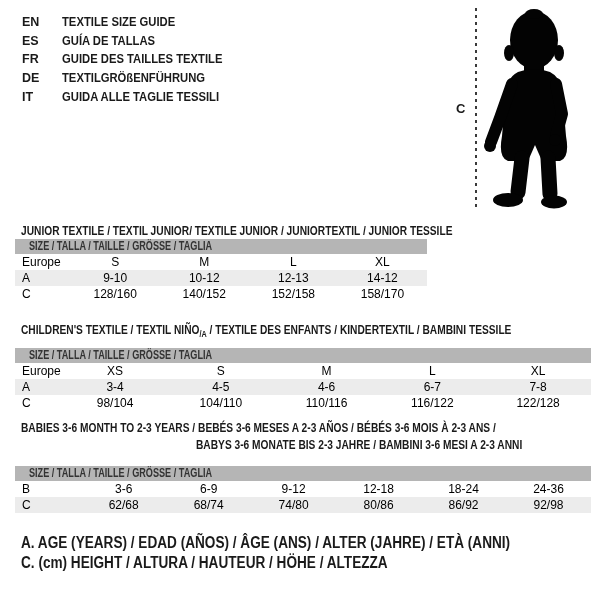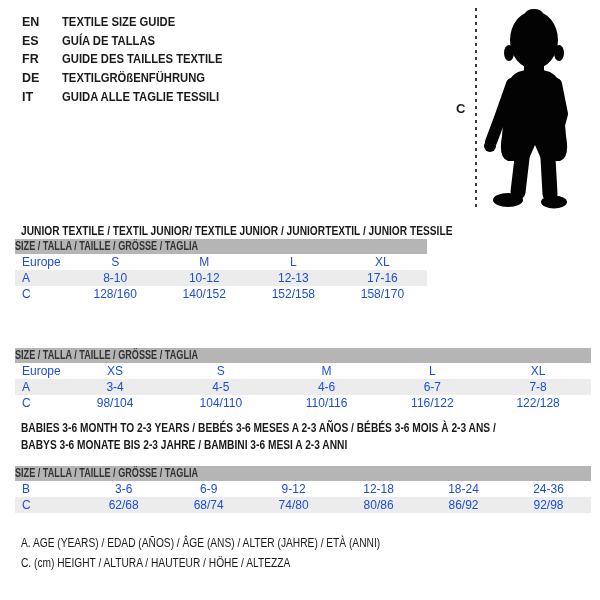--- a/index.html
+++ b/index.html
@@ -27,28 +27,28 @@
 
   
   .sec-title{position:absolute;left:21px;font-weight:bold;font-size:12px;line-height:17px;white-space:nowrap;}
   .sub{font-size:8.5px;vertical-align:sub;}
 
   
   .tbl-wrap{position:absolute;left:15px;}
   table{width:100%;border-collapse:collapse;table-layout:fixed;font-size:12px;}
   th.size-bar{
     background:#b5b5b5;color:#333333;font-weight:bold;text-align:left;
-    height:15px;padding:0 0 0 0;font-size:12px;line-height:15px;
+    height:15px;padding:0 0 0 14px;font-size:12px;line-height:15px;
   }
-  td{height:16px;padding:0;text-align:center;color:#1d4ed8;font-size:12px;}
+  td{height:16px;padding:0;text-align:center;color:#000000;font-size:12px;}
   td.row-label{text-align:left;padding-left:7px;}
   tr.shaded{background:#ececec;}
 
   
-  .legend{position:absolute;left:21px;top:533px;font-weight:normal;font-size:12px;}
+  .legend{position:absolute;left:21px;top:533px;font-weight:bold;font-size:16px;}
   .legend-line{height:20px;line-height:20px;white-space:nowrap;}
 </style>
 </head>
 <body>
 
 <div class="canvas">
 
   <div class="lang-block">
     <div class="lang-row">
       <span class="lang-code">EN</span>
@@ -111,36 +111,39 @@
         <tbody>
           <tr>
             <td class="row-label">Europe</td>
             <td>S</td>
             <td>M</td>
             <td>L</td>
             <td>XL</td>
           </tr>
           <tr class="shaded">
             <td class="row-label">A</td>
-            <td>8-10</td>
+            <td>9-10</td>
             <td>10-12</td>
             <td>12-13</td>
-            <td>17-16</td>
+            <td>14-12</td>
           </tr>
           <tr>
             <td class="row-label">C</td>
             <td>128/160</td>
             <td>140/152</td>
             <td>152/158</td>
             <td>158/170</td>
           </tr>
         </tbody>
       </table>
   </div>
 
+  <div class="sec-title" style="top:322px;">
+    <span class="cond85"><span>CHILDREN'S TEXTILE / TEXTIL NIÑO</span><span class="sub">/A</span><span> / TEXTILE DES ENFANTS / KINDERTEXTIL / BAMBINI TESSILE</span></span>
+  </div>
   <div class="tbl-wrap" style="top:348px;width:576px;">
     <table>
         <colgroup>
           <col style="width: 8.2%;">
           <col>
           <col>
           <col>
           <col>
           <col>
         </colgroup>
@@ -171,21 +174,21 @@
             <td>98/104</td>
             <td>104/110</td>
             <td>110/116</td>
             <td>116/122</td>
             <td>122/128</td>
           </tr>
         </tbody>
       </table>
   </div>
 
-  <div class="sec-title" style="top:420px;">
+  <div class="sec-title" style="top:420px;text-align:right;">
     <span class="cond85">BABIES 3-6 MONTH TO 2-3 YEARS / BEBÉS 3-6 MESES A 2-3 AÑOS / BÉBÉS 3-6 MOIS À 2-3 ANS /</span><br>
     <span class="cond85">BABYS 3-6 MONATE BIS 2-3 JAHRE / BAMBINI 3-6 MESI A 2-3 ANNI</span>
   </div>
   <div class="tbl-wrap" style="top:466px;width:576px;">
     <table>
         <colgroup>
           <col style="width: 11.5%;">
           <col>
           <col>
           <col>

